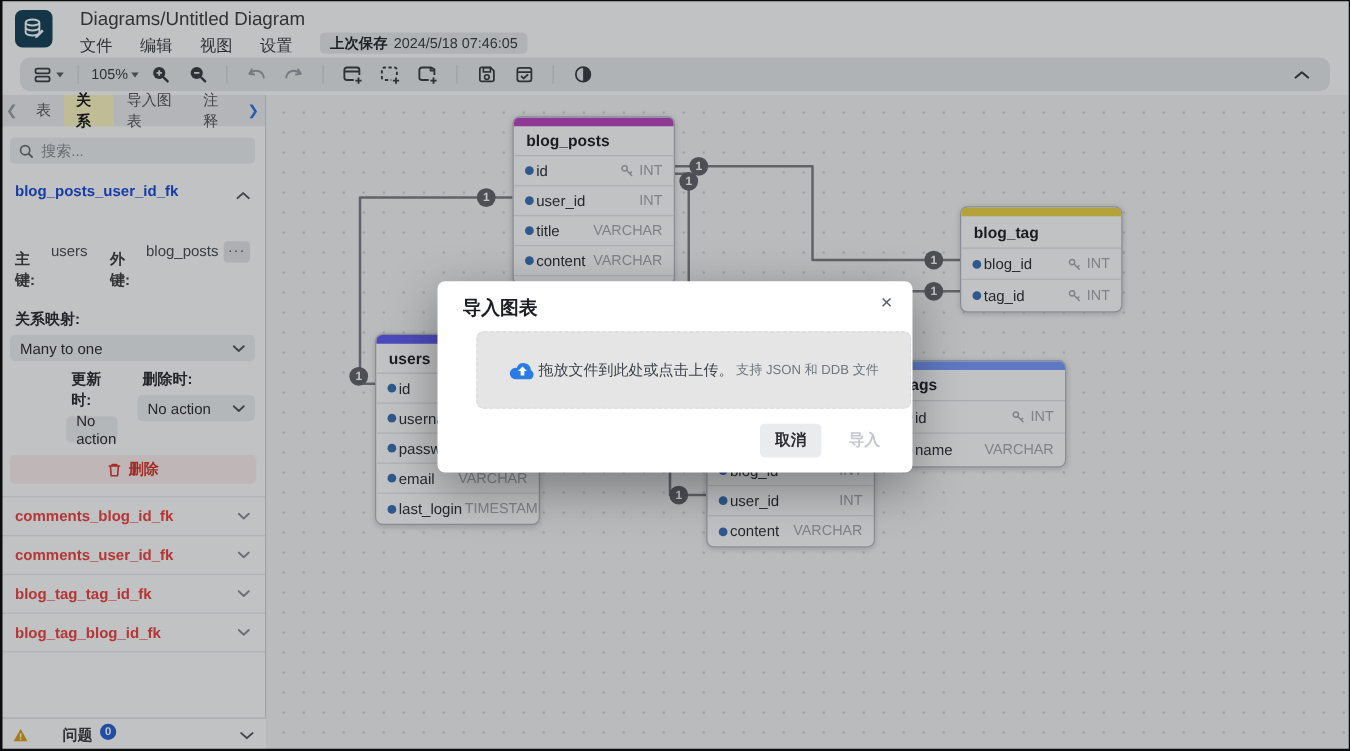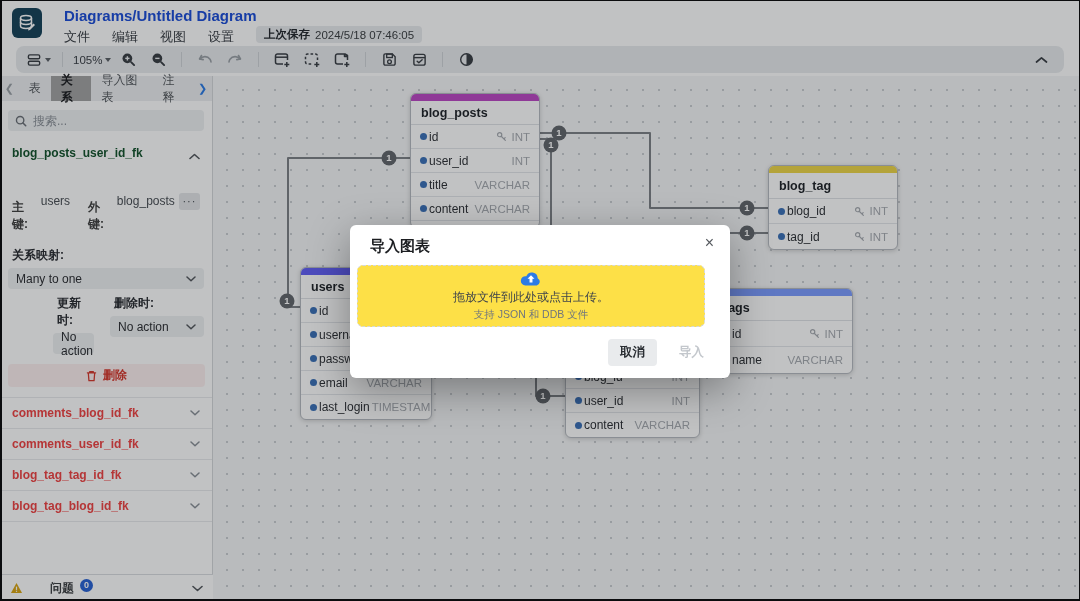--- a/index.html
+++ b/index.html
@@ -8,21 +8,21 @@
   
   .frame { position:absolute; background:#0b0c0e; z-index:80; }
   .frame.left { left:0; top:0; bottom:0; width:2px; }
   .frame.top { left:0; top:0; right:0; height:1px; }
   .frame.bottom { left:0; bottom:0; right:0; height:2px; }
   .frame.right { right:0; top:0; bottom:0; width:1px; }
 
   
   .header { position:absolute; left:0; top:0; width:1080px; height:76px; background:#ffffff; z-index:10; }
   .logo { position:absolute; left:12px; top:8px; width:30px; height:30px; border-radius:6px; background:#17435a; display:flex; align-items:center; justify-content:center; }
-  .app-title { position:absolute; left:64px; top:7px; font-size:15px; color:#1d4ed8;font-weight:bold; }
+  .app-title { position:absolute; left:64px; top:7px; font-size:15px; color:#404040; }
   .menubar { position:absolute; left:64px; top:28px; display:flex; gap:22px; }
   .menubar .mi { font-size:13px; color:#3a3f45; cursor:default; }
   .saved-badge { position:absolute; left:256px; top:26px; height:17px; background:#e9ebee; border-radius:4px; display:flex; align-items:center; gap:5px; padding:0 8px; font-size:11.5px; color:#3c4043; }
   .saved-badge b { font-weight:bold; color:#24292e; }
 
   
   .toolbar { position:absolute; left:16px; top:46px; width:1048px; height:27px; background:#e9ebee; border-radius:8px; display:flex; align-items:center; padding:0 10px; gap:4px; }
   .tbtn { height:24px; min-width:26px; display:flex; align-items:center; justify-content:center; gap:3px; border:none; background:transparent; cursor:pointer; color:#3a3f45; }
   .tbtn svg { display:block; }
   .tbtn.dim { color:#9aa0a6; }
@@ -48,26 +48,26 @@
   .db-dot { width:7px; height:7px; border-radius:50%; background:#3d72b8; flex:none; }
   .db-type { margin-left:auto; color:#a7abb1; font-size:11.5px; display:flex; align-items:center; gap:4px; }
   .key-ic { color:#a7abb1; }
 
   
   .sidebar { position:absolute; left:0; top:76px; width:213px; bottom:0; background:#ffffff; border-right:1px solid #d4d7da; z-index:10; font-size:12px; color:#2d2f33; }
   .tabs { height:25px; background:#eceef0; display:flex; align-items:stretch; }
   .tab-arrow { width:22px; display:flex; align-items:center; justify-content:center; color:#9aa0a6; font-size:11px; cursor:pointer; }
   .tab-arrow.right { color:#2c7be5; margin-left:auto; }
   .tab { display:flex; align-items:center; padding:0 10px; color:#55595e; cursor:pointer; }
-  .tab.active { background:#a3a3a3; color:#1c1e21; font-weight:bold; }
+  .tab.active { background:#fef9c3; color:#1c1e21; font-weight:bold; }
   .search-wrap { margin:9px 8px 6px 8px; height:21px; background:#eef0f2; border-radius:4px; display:flex; align-items:center; padding:0 7px; gap:6px; }
   .search-wrap input { border:none; background:transparent; outline:none; font-size:12px; color:#3a3f45; width:150px; font-family:inherit; }
   .search-wrap input::placeholder { color:#8a9097; }
 
-  .panel-head { display:flex; align-items:flex-end; justify-content:space-between; padding:9px 12px 7px 12px; font-weight:bold; color:#14532d; cursor:pointer; }
+  .panel-head { display:flex; align-items:flex-end; justify-content:space-between; padding:9px 12px 7px 12px; font-weight:bold; color:#1d4ed8; cursor:pointer; }
   .keys-row { display:flex; align-items:center; padding:2px 12px 8px 12px; gap:4px; color:#4a4f55; }
   .keys-row b { color:#404040;margin-top:30px; }
   .keys-row .kv2 { margin-left:14px; }
   .more-btn { margin-left:auto; width:24px; height:17px; background:#e4e6e9; border:none; border-radius:3px; color:#4a4f55; font-size:11px; line-height:10px; cursor:pointer; letter-spacing:1px; }
   .fld-label { padding:6px 12px 4px 12px; font-weight:bold; color:#2b2e33; }
   .select { height:21px; background:#eef0f2; border-radius:4px; display:flex; align-items:center; padding:0 8px; color:#2d2f33; cursor:pointer; }
   .select .sv { flex:1; }
   .sel-full { margin:0 8px; }
   .two-col { display:flex; }
   .two-col .col1 { width:102px;padding-left:45px; }
@@ -81,21 +81,21 @@
   .issues-bar { position:absolute; left:0; bottom:0; width:213px; height:27px; border-top:1px solid #dadde0; background:#ffffff; display:flex; align-items:center; padding:0 10px; gap:6px; cursor:pointer; }
   .issues-bar .label { font-weight:bold; color:#3d4043;padding-left:21px; }
   .count-badge { width:13px; height:13px; border-radius:50%; background:#2a63d4; color:#fff; font-size:9px; font-weight:bold; display:flex; align-items:center; justify-content:center; margin-top:-6px; }
   .issues-bar .chev { margin-left:auto; }
 
   
   .overlay { position:absolute; inset:0; background:rgba(8,10,14,.25); z-index:40; }
   .modal { position:absolute; left:350px; top:225px; width:380px; height:153px; background:#ffffff; border-radius:6px; box-shadow:0 12px 40px rgba(0,0,0,.35); z-index:50; }
   .modal-title { position:absolute; left:20px; top:12px; font-size:15px; font-weight:bold; color:#1c1e21; }
   .modal-close { position:absolute; right:16px; top:10px; border:none; background:transparent; font-size:16px; color:#55595e; cursor:pointer; line-height:1; }
-  .dropzone { position:absolute; left:7px; top:40px; width:348px; height:62px; border:1.5px dashed #d4d8dc; border-radius:6px; background:#fde047; display:flex; flex-direction:column; align-items:center; justify-content:center; gap:2px; cursor:pointer; }
+  .dropzone { position:absolute; left:31px; top:40px; width:348px; height:62px; border:1.5px dashed #d4d8dc; border-radius:6px; background:#e5e5e5; display:flex; flex-direction:row; align-items:center; justify-content:center; gap:2px; cursor:pointer; }
   .dz-line1 { font-size:12px; color:#3e434a; }
   .dz-line2 { font-size:10.5px; color:#70767d; }
   .modal-footer { position:absolute; right:14px; bottom:12px; display:flex; gap:10px; align-items:center; }
   .btn { border:none; border-radius:4px; font-size:12.5px; font-weight:bold; padding:5px 12px; cursor:pointer; font-family:inherit; }
   .btn.cancel { background:#e9ebed; color:#2a2e33; }
   .btn.import { background:transparent; color:#c3c7cc; cursor:default; }
 </style>
 </head>
 <body>
 

